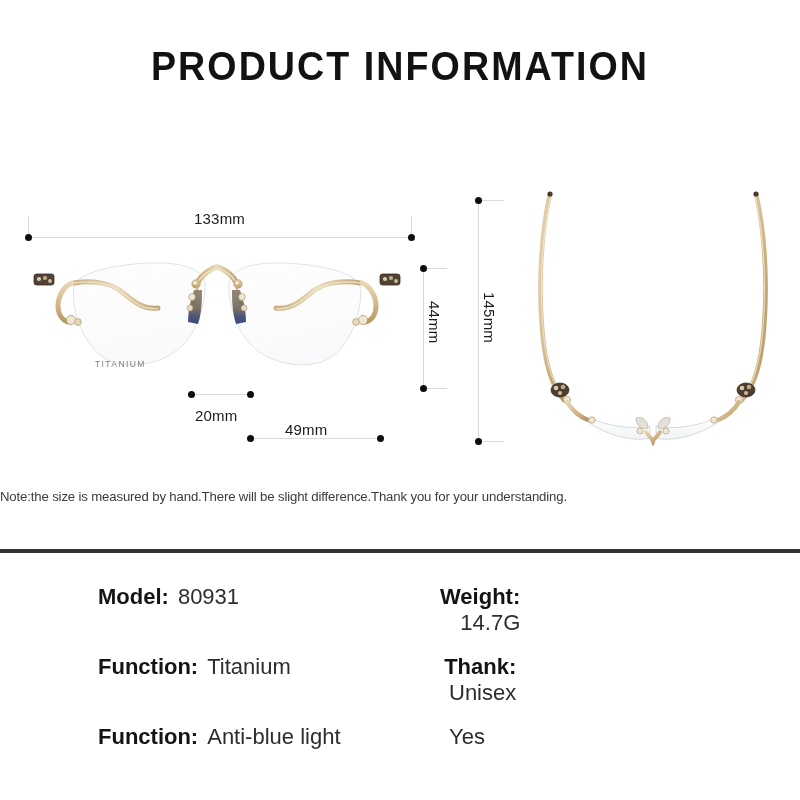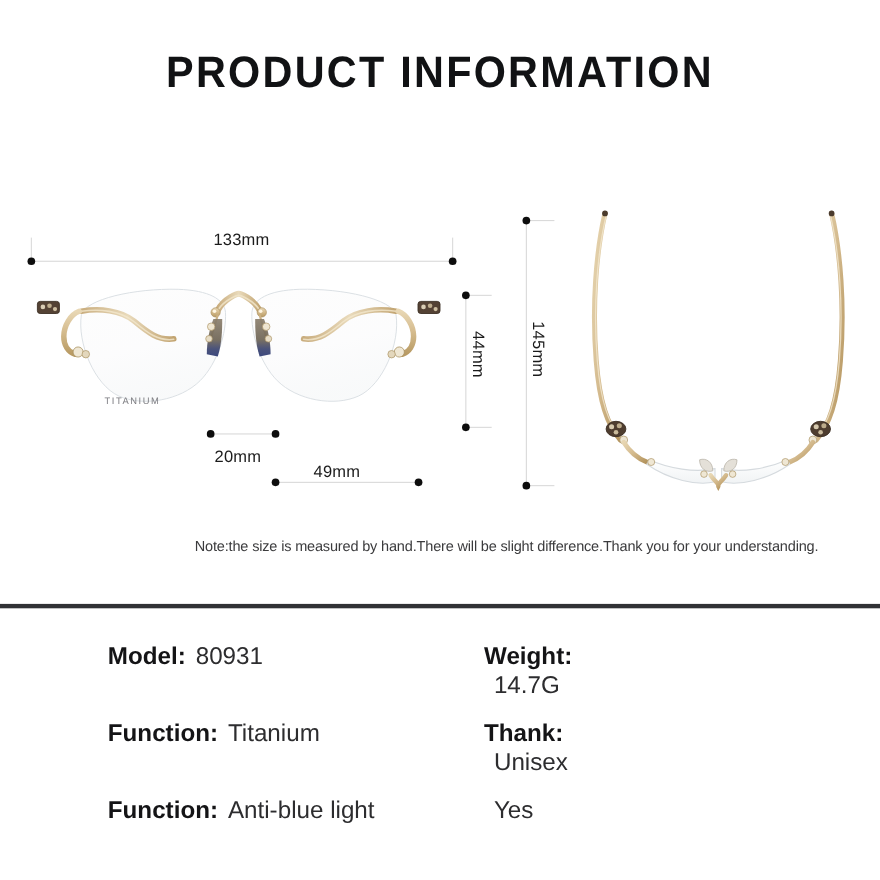--- a/index.html
+++ b/index.html
@@ -108,21 +108,21 @@
     font-family: "Liberation Sans", "DejaVu Sans", sans-serif;
     white-space: nowrap;
   }
 
   
   .note-text {
     position: absolute;
     top: 489px;
     left: 0;
     width: 744px;
-    text-align: right;
+    text-align: left;
     font-size: 13.2px;
     color: #3b3b3d;
     font-family: "Liberation Sans", "DejaVu Sans", sans-serif;
     letter-spacing: -0.15px;
     white-space: nowrap;
   }
 
   
   .divider-bar {
     position: absolute;
@@ -147,21 +147,21 @@
     width: 800px;
     height: 40px;
     display: flex;
   }
   .spec-row.r1 { top: 6px; }
   .spec-row.r2 { top: 76px; }
   .spec-row.r3 { top: 146px; }
 
   .spec-cell {
     display: flex;
-    align-items: flex-start;
+    align-items: flex-end;
   }
   .spec-cell.left  { position: absolute; left: 98px; }
   .spec-cell.right { position: absolute; left: 440px; flex-direction: column; }
 
   .spec-label {
     font-size: 22px;
     font-weight: 600;
     color: #141416;
     font-family: "Liberation Sans", "DejaVu Sans", sans-serif;
     letter-spacing: 0px;

